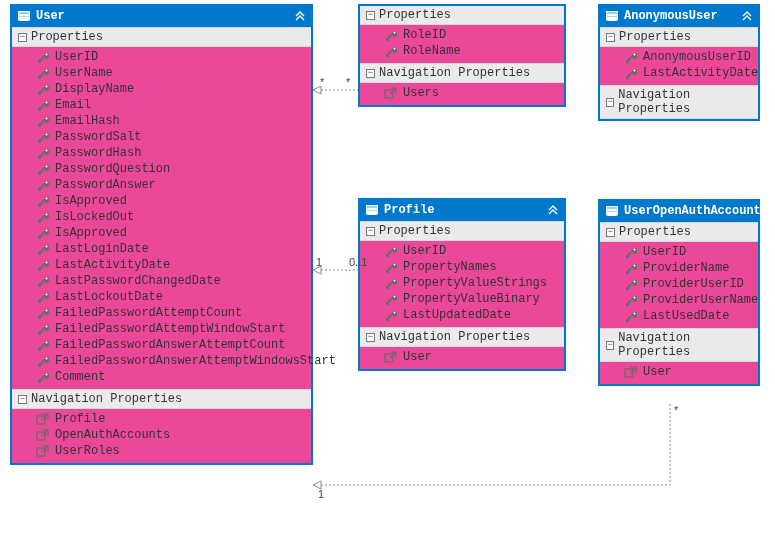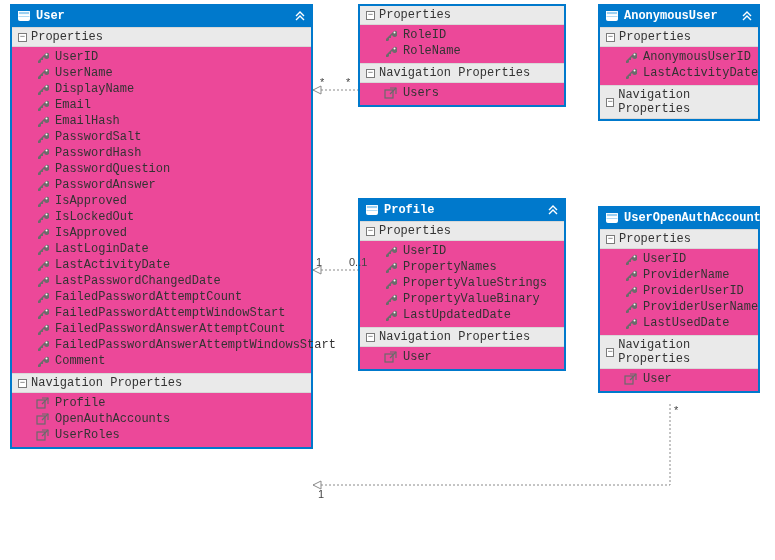--- a/index.html
+++ b/index.html
@@ -219,20 +219,26 @@
     <div class="prop">
           <svg width="13" height="13">
             <use href="#ico-key"></use>
           </svg>
           <span>LastPasswordChangedDate</span>
         </div>
     <div class="prop">
           <svg width="13" height="13">
             <use href="#ico-key"></use>
           </svg>
+          <span>LastLockoutDate</span>
+        </div>
+    <div class="prop">
+          <svg width="13" height="13">
+            <use href="#ico-key"></use>
+          </svg>
           <span>FailedPasswordAttemptCount</span>
         </div>
     <div class="prop">
           <svg width="13" height="13">
             <use href="#ico-key"></use>
           </svg>
           <span>FailedPasswordAttemptWindowStart</span>
         </div>
     <div class="prop">
           <svg width="13" height="13">
@@ -399,21 +405,21 @@
   <div class="prop-list">
     <div class="prop">
           <svg width="13" height="13">
             <use href="#ico-nav"></use>
           </svg>
           <span>User</span>
         </div>
   </div>
 </div>
 
-<div class="entity" style="left:598px; top:206px; width:162px">
+<div class="entity" style="left:598px; top:199px; width:162px">
   <div class="entity-header">
     <svg class="icon" width="12" height="10">
           <use href="#ico-entity"></use>
         </svg>
     <span class="title">UserOpenAuthAccount</span>
     <svg class="collapse" width="10" height="12">
           <use href="#ico-chevron-up"></use>
         </svg>
   </div>
   <div class="section-header">

